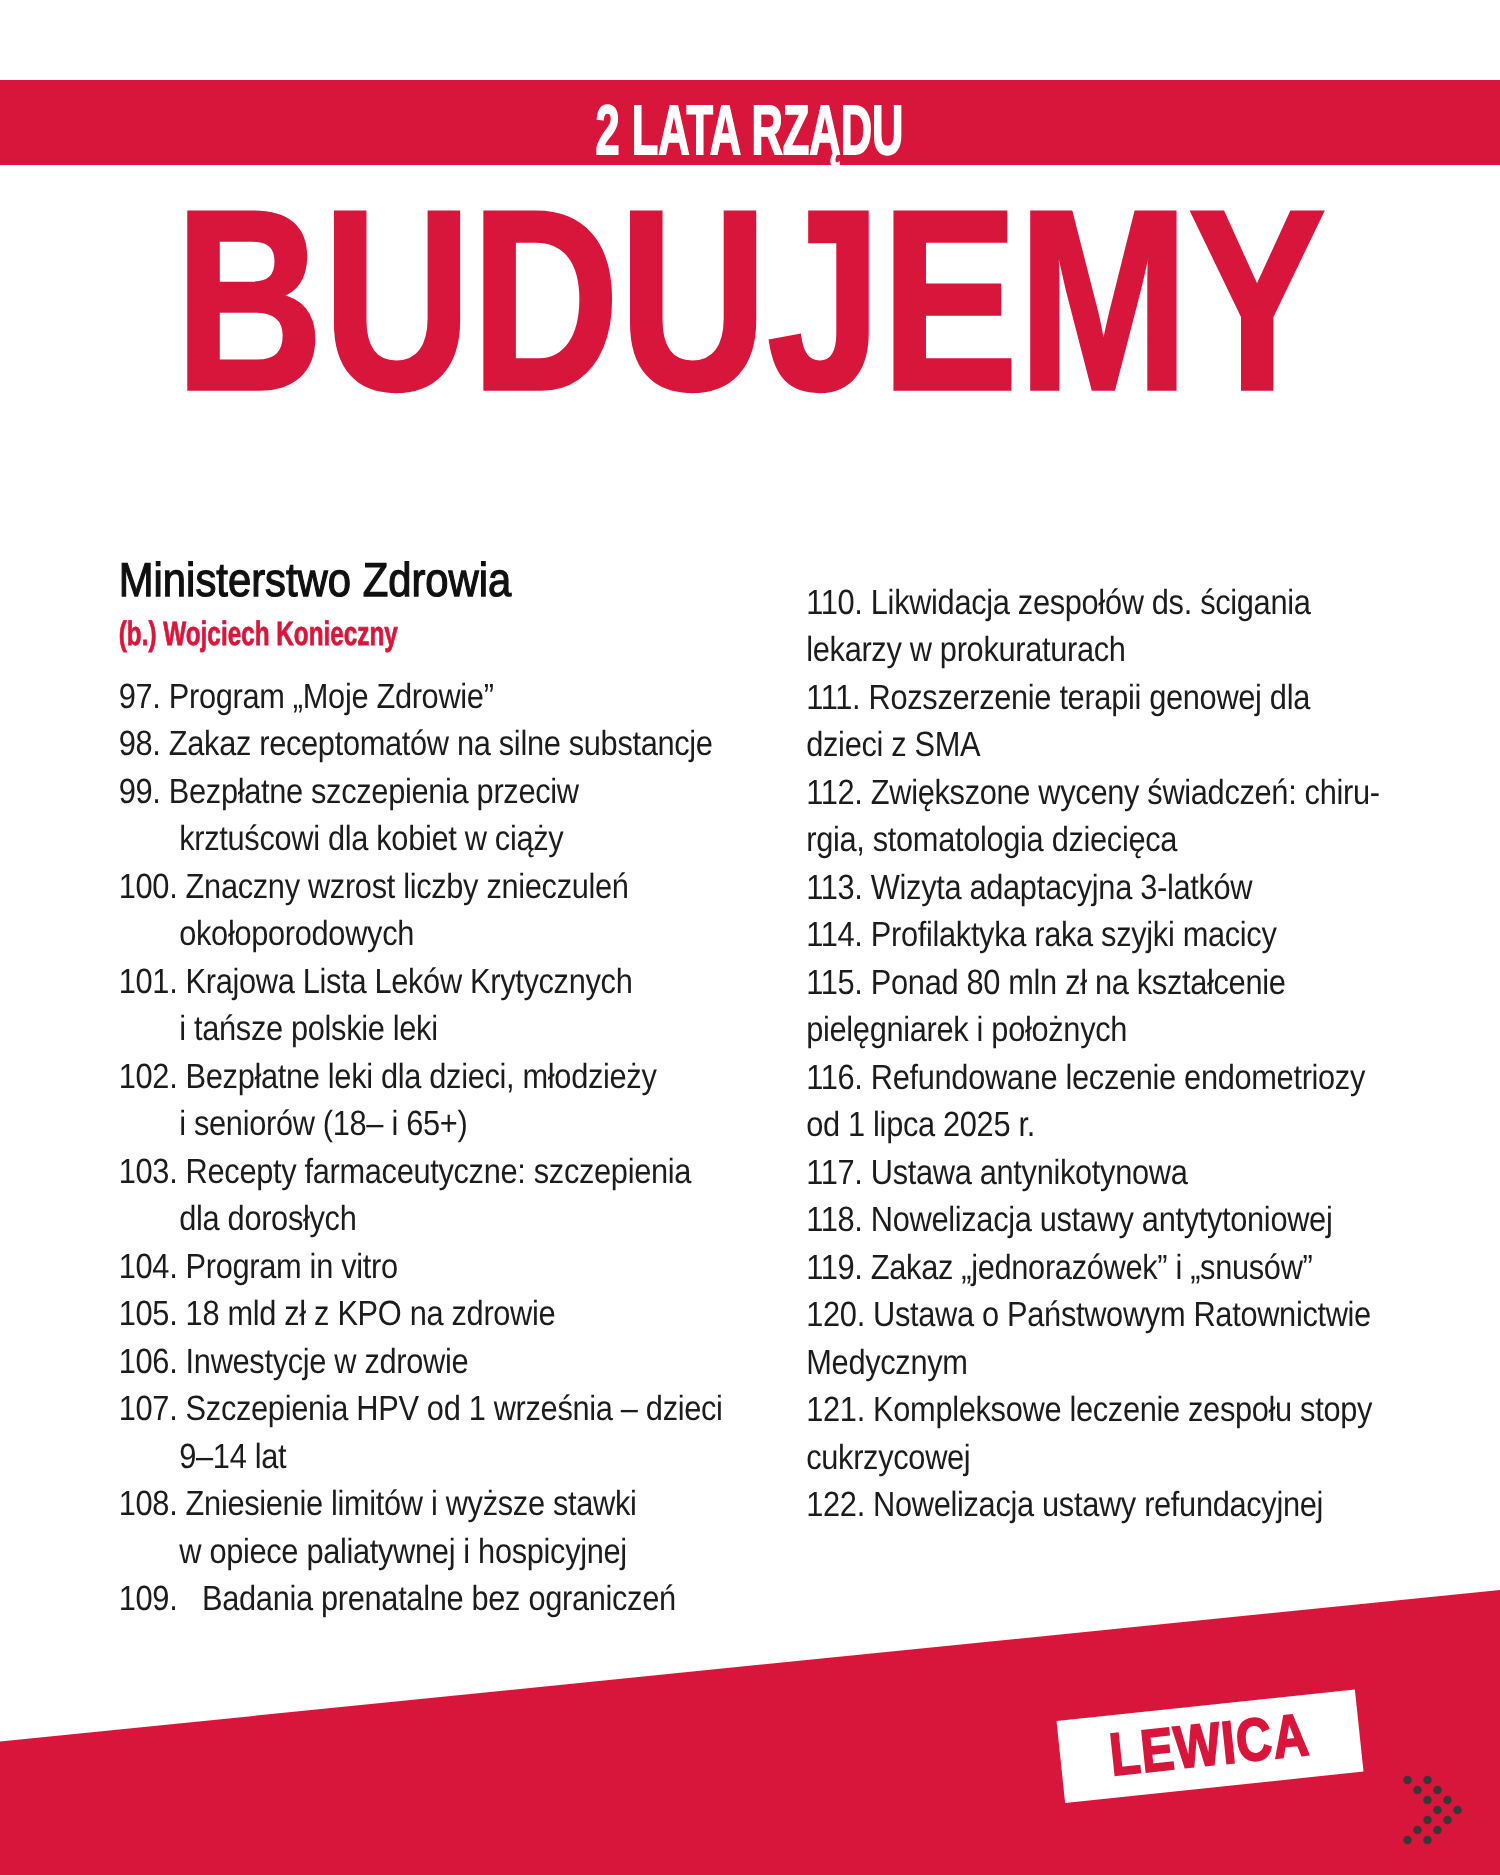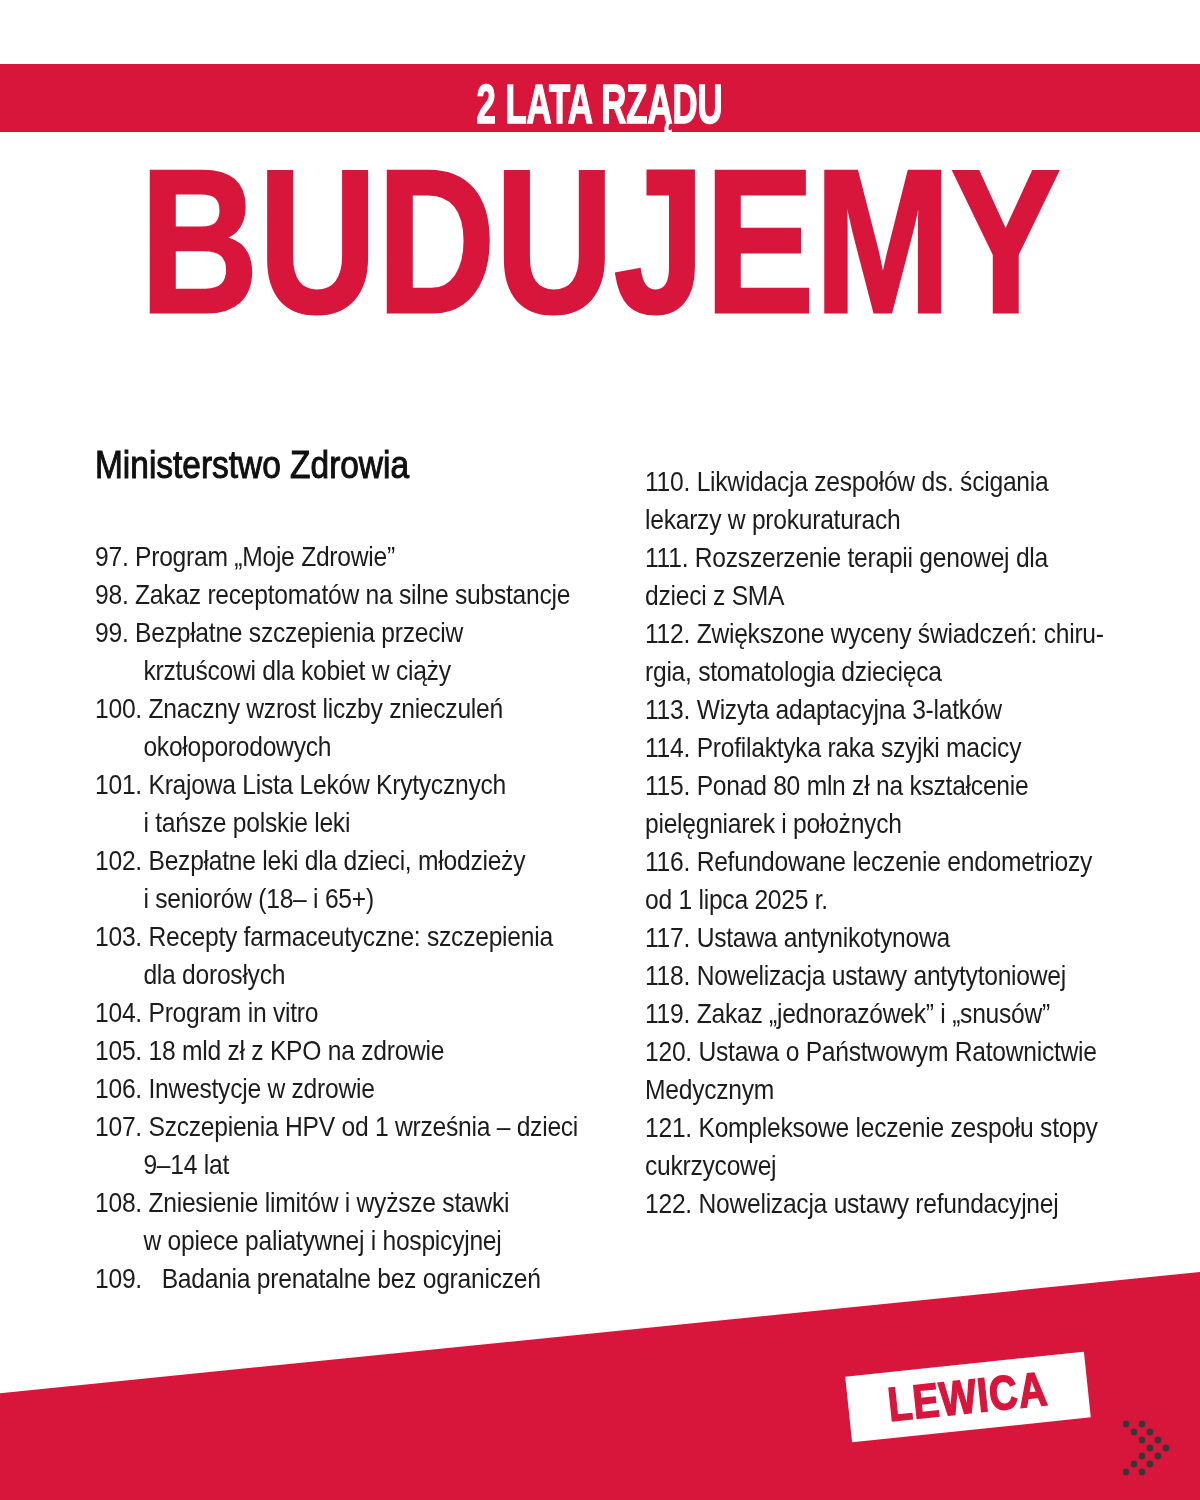--- a/index.html
+++ b/index.html
@@ -84,20 +84,23 @@
   <div class="banner">
     <span class="cx">2 LATA RZĄDU</span>
   </div>
 
   <div class="title title1">
     <span class="cx">BUDUJEMY</span>
   </div>
 
   <div class="ministry">
     <span class="cx">Ministerstwo Zdrowia</span>
+  </div>
+  <div class="minister">
+    <span class="cx">(b.) Wojciech Konieczny</span>
   </div>
 
   <div class="col col-left" id="col-left">
       <div class="item">
         <div class="line">97. Program „Moje Zdrowie”</div>
       </div>
       <div class="item">
         <div class="line">98. Zakaz receptomatów na silne substancje</div>
       </div>
       <div class="item">

